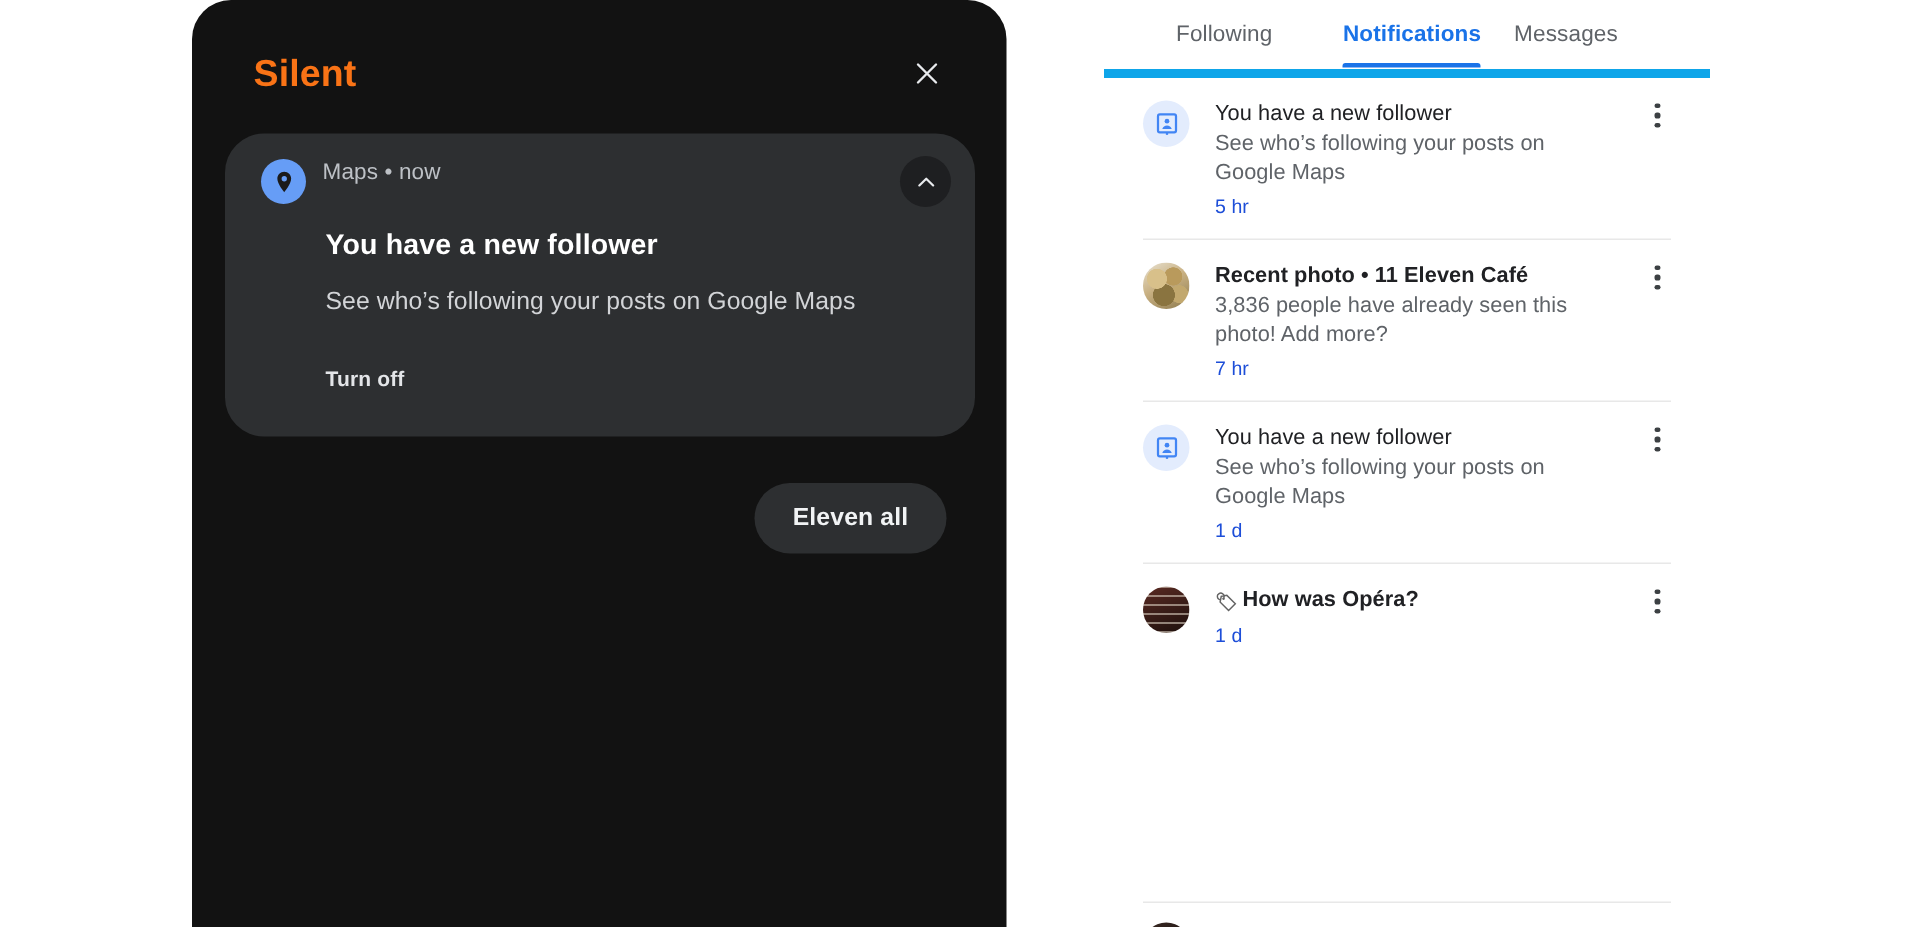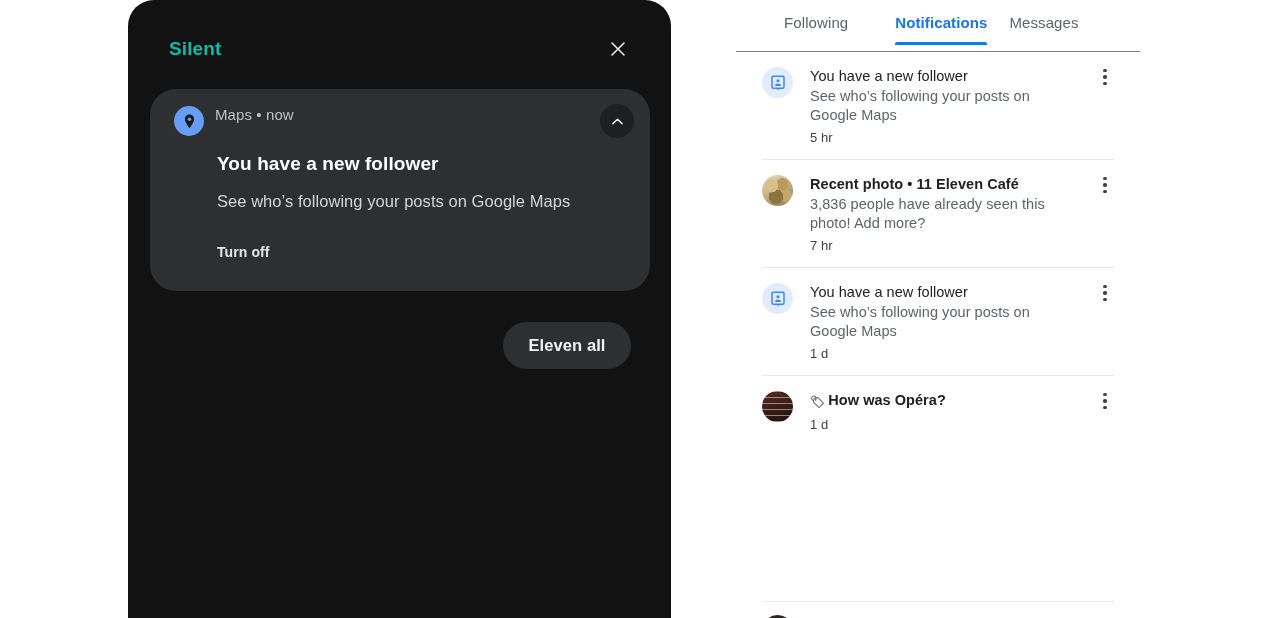--- a/index.html
+++ b/index.html
@@ -37,22 +37,22 @@
     position: absolute;
     left: 0;
     top: 26px;
     width: 543px;
     height: 46px;
     display: flex;
     align-items: center;
   }
   #shade-title {
     margin-left: 41px;
-    color: #14b8a6;
-    font-size: 19px;
+    color: #f97316;
+    font-size: 25px;
     font-weight: 700;
     letter-spacing: .1px;
   }
   #shade-close {
     position: absolute;
     right: 40px;
     top: 50%;
     transform: translateY(-50%);
     width: 26px;
     height: 26px;
@@ -168,21 +168,21 @@
     background: #ffffff;
     overflow: hidden;
   }
 
   #tabbar {
     position: relative;
     height: 52px;
     display: flex;
     align-items: flex-start;
     padding-top: 14px;
-    border-bottom: 1px solid #0ea5e9;
+    border-bottom: 6px solid #0ea5e9;
     box-sizing: border-box;
   }
   .tab {
     position: relative;
     font-size: 15px;
     letter-spacing: .1px;
     color: #5f6368;
     cursor: pointer;
     padding-bottom: 13px;
     white-space: nowrap;
@@ -242,21 +242,21 @@
   .notif-row-title.bold { font-weight: 700; }
   .notif-row-body {
     font-size: 14.5px;
     color: #5f6368;
     line-height: 19px;
     margin-top: 1px;
     letter-spacing: .05px;
   }
   .notif-row-time {
     font-size: 13px;
-    color: #404040;
+    color: #1d4ed8;
     margin-top: 5px;
     letter-spacing: .05px;
   }
   .kebab {
     flex: none;
     width: 18px;
     height: 20px;
     display: flex;
     flex-direction: column;
     align-items: center;

